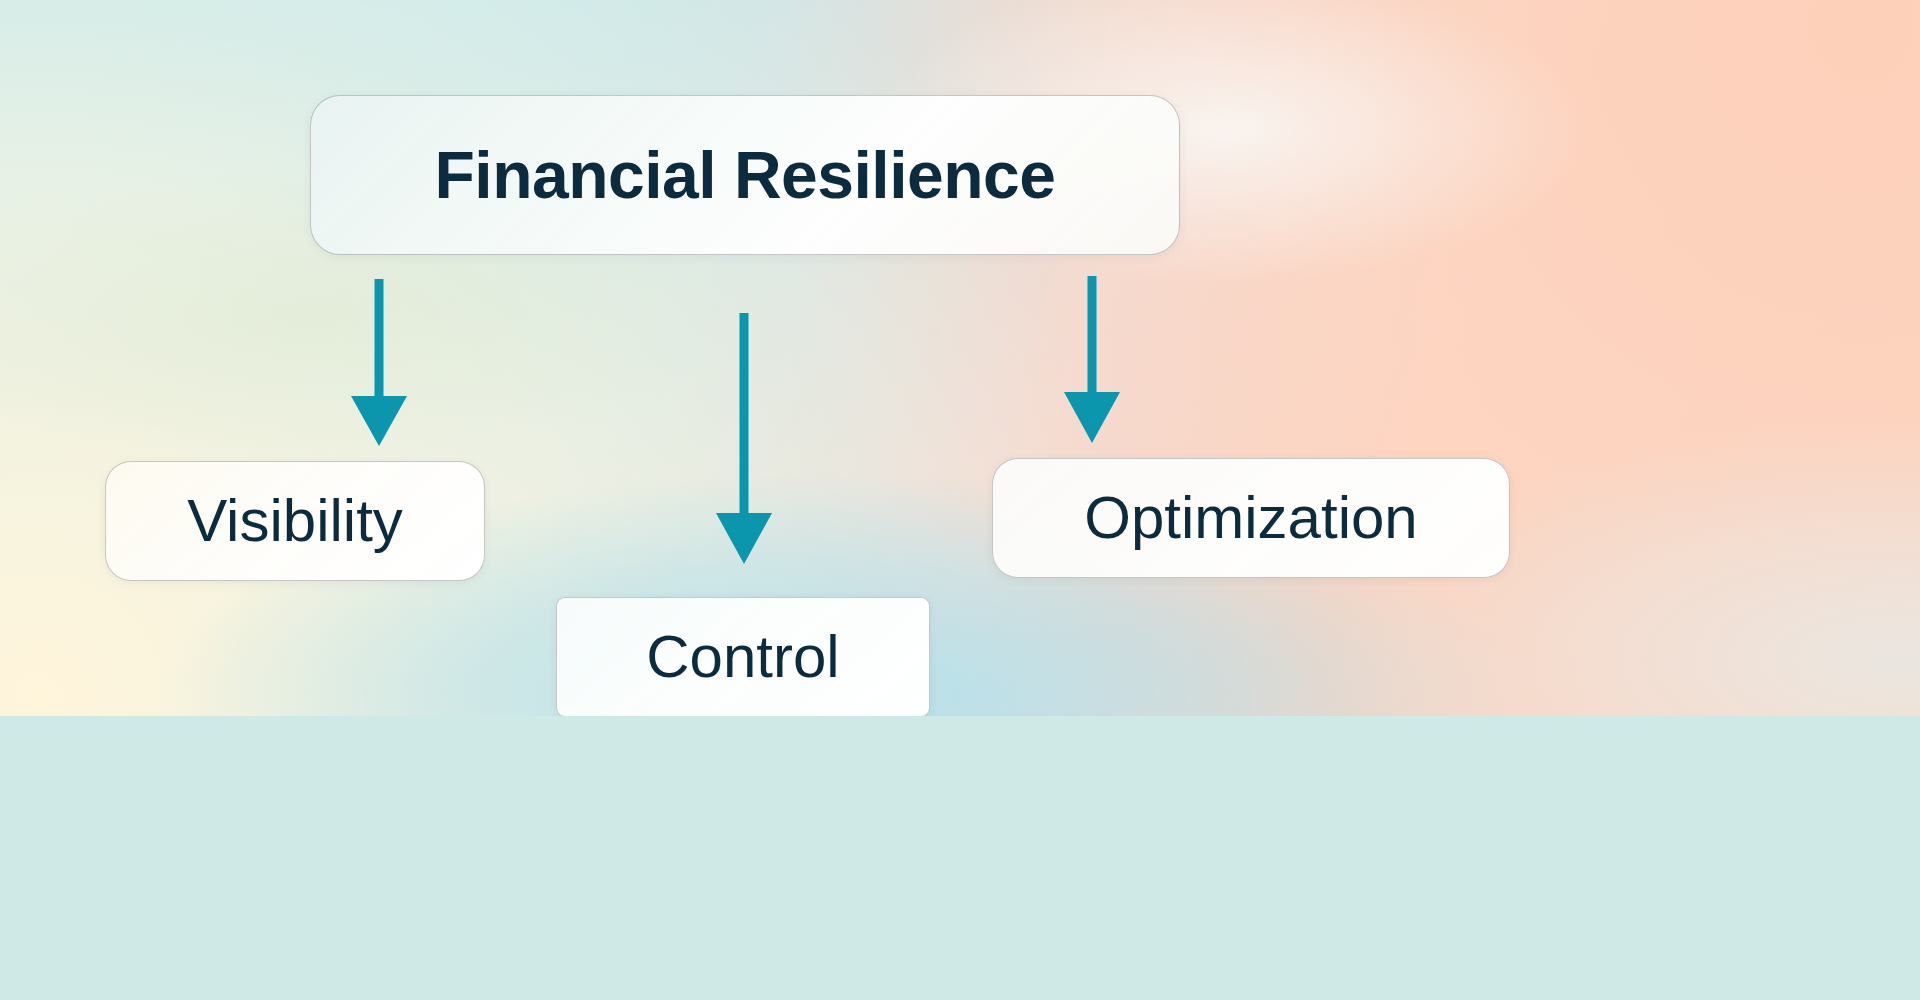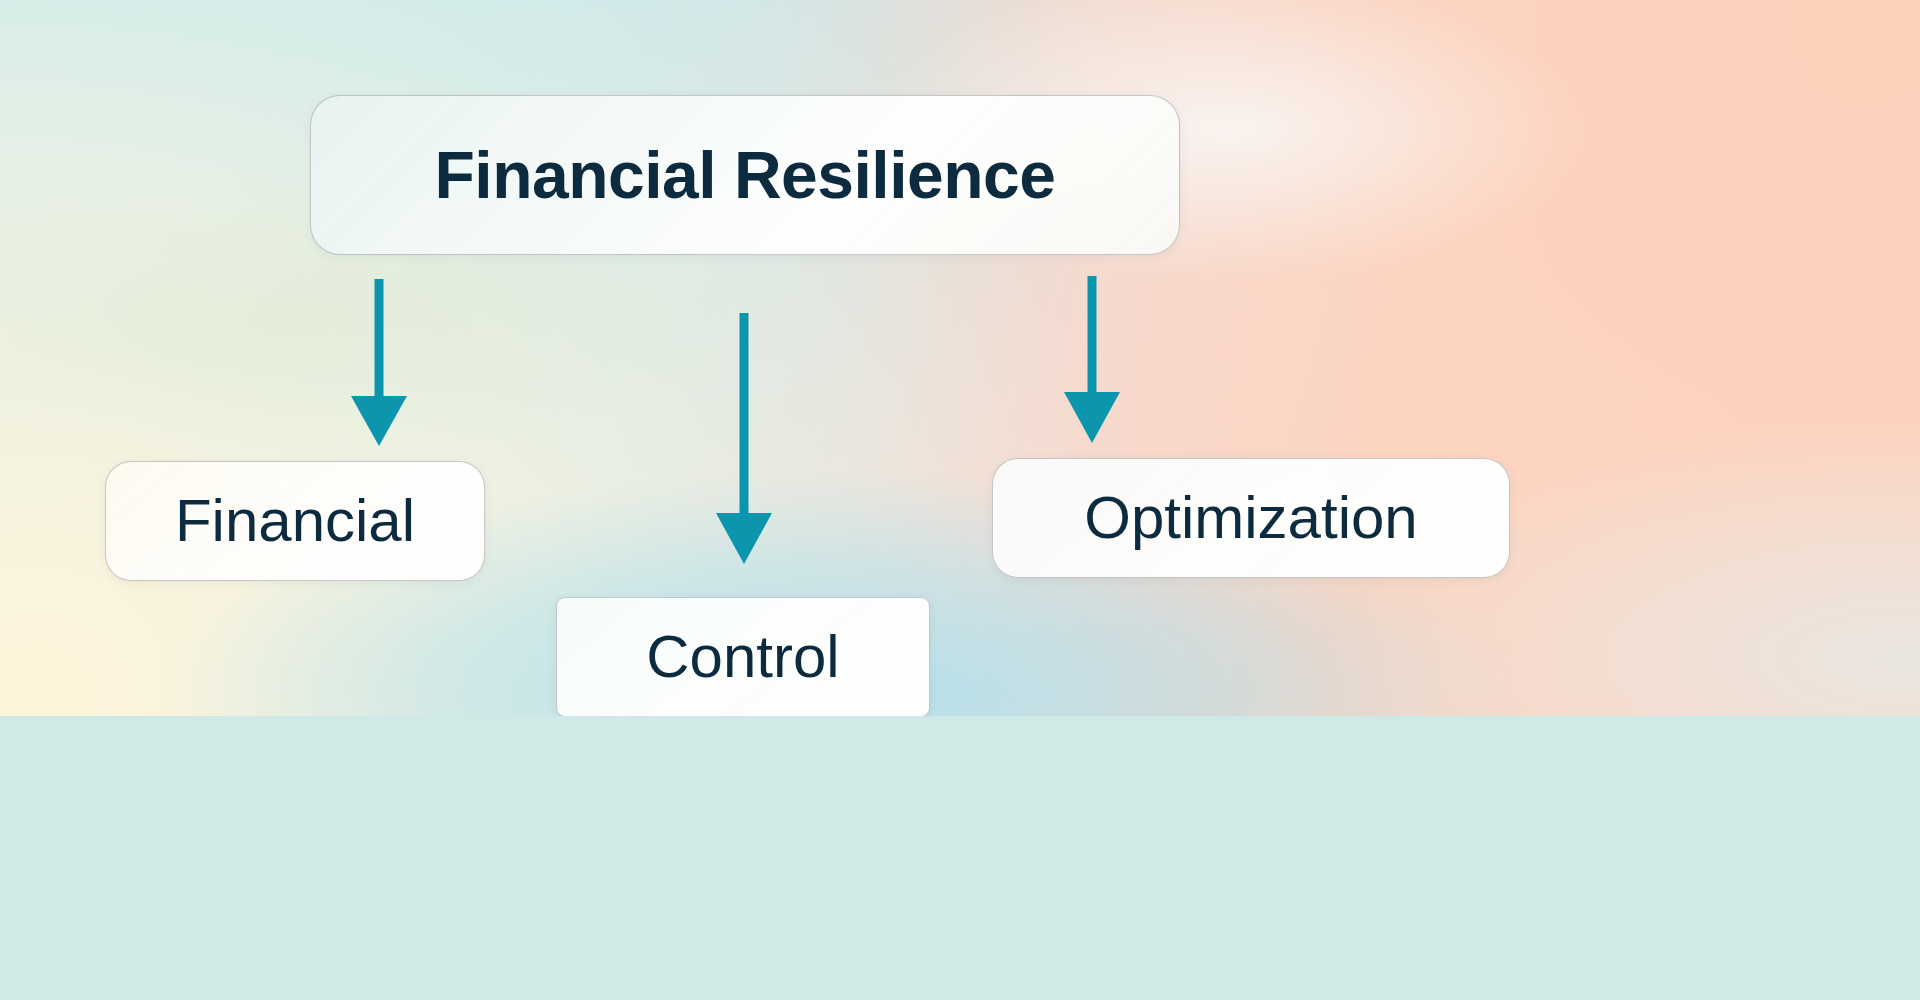--- a/index.html
+++ b/index.html
@@ -197,21 +197,21 @@
       <line x1="1092" y1="276" x2="1092" y2="398" stroke="#0c96ad" stroke-width="9" stroke-linecap="butt"></line>
       <polygon points="1064,392 1120,392 1092,443" fill="#0c96ad"></polygon>
     </g>
   </svg>
 
   <div class="node" id="node-root">
     <span class="node-label">Financial Resilience</span>
   </div>
 
   <div class="node" id="node-visibility">
-    <span class="node-label">Financial</span>
+    <span class="node-label">Visibility</span>
   </div>
 
   <div class="node" id="node-control">
     <span class="node-label">Control</span>
   </div>
 
   <div class="node" id="node-optimization">
     <span class="node-label">Optimization</span>
   </div>
 

